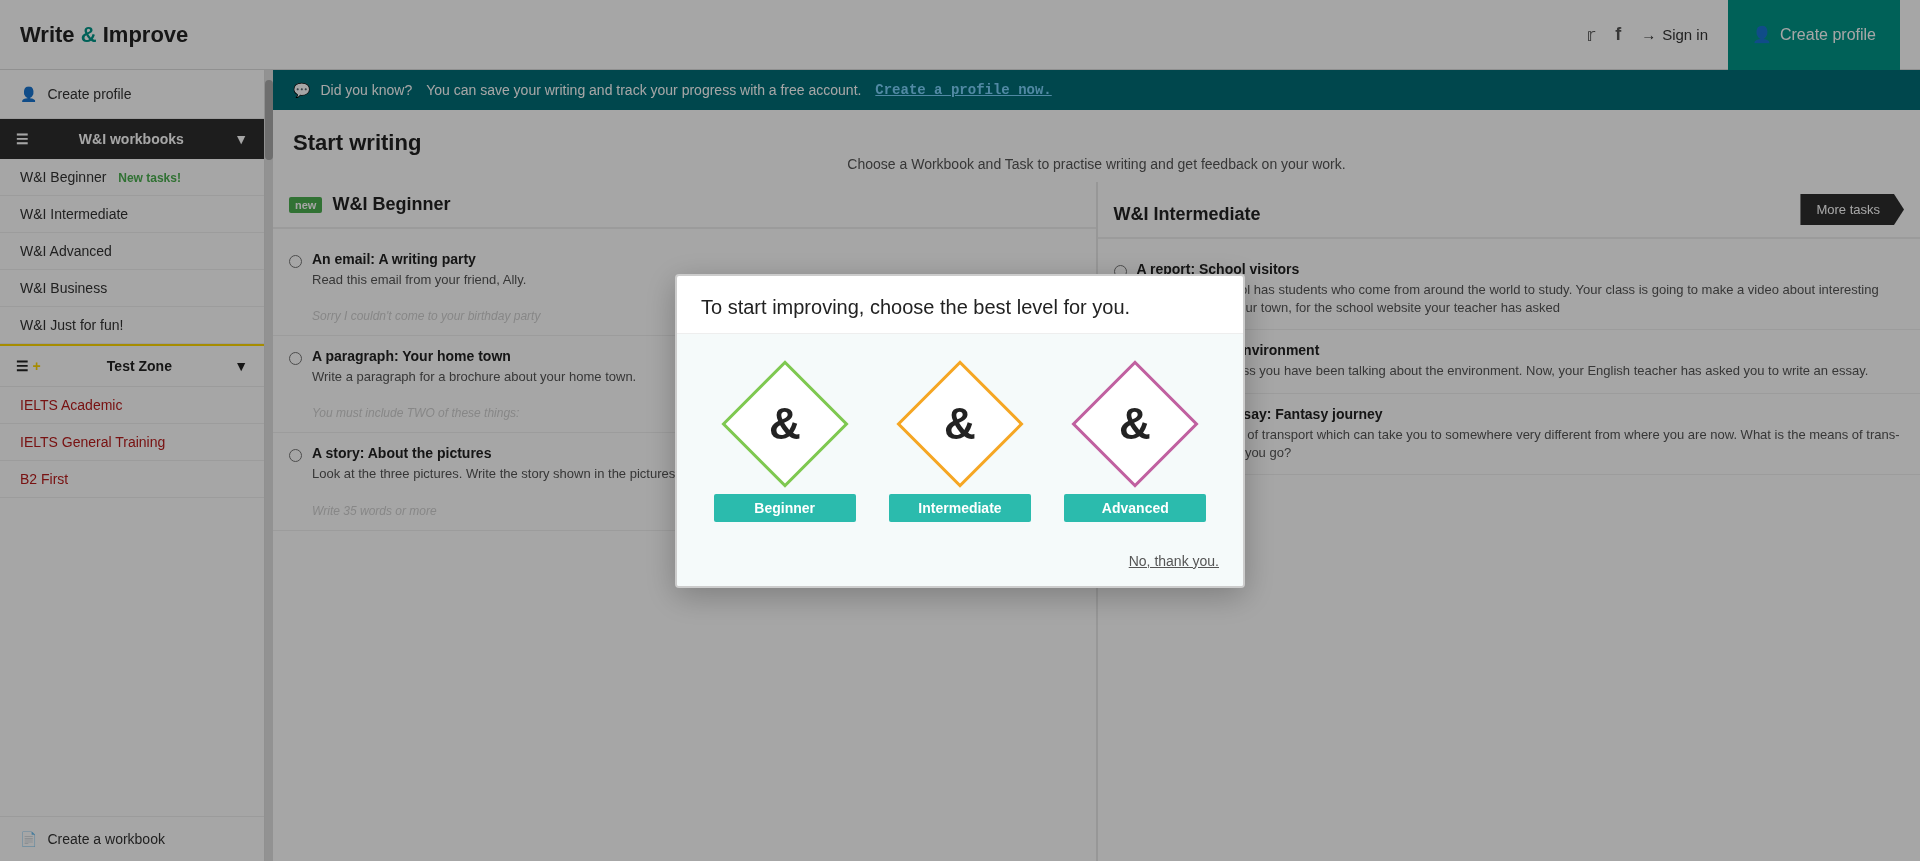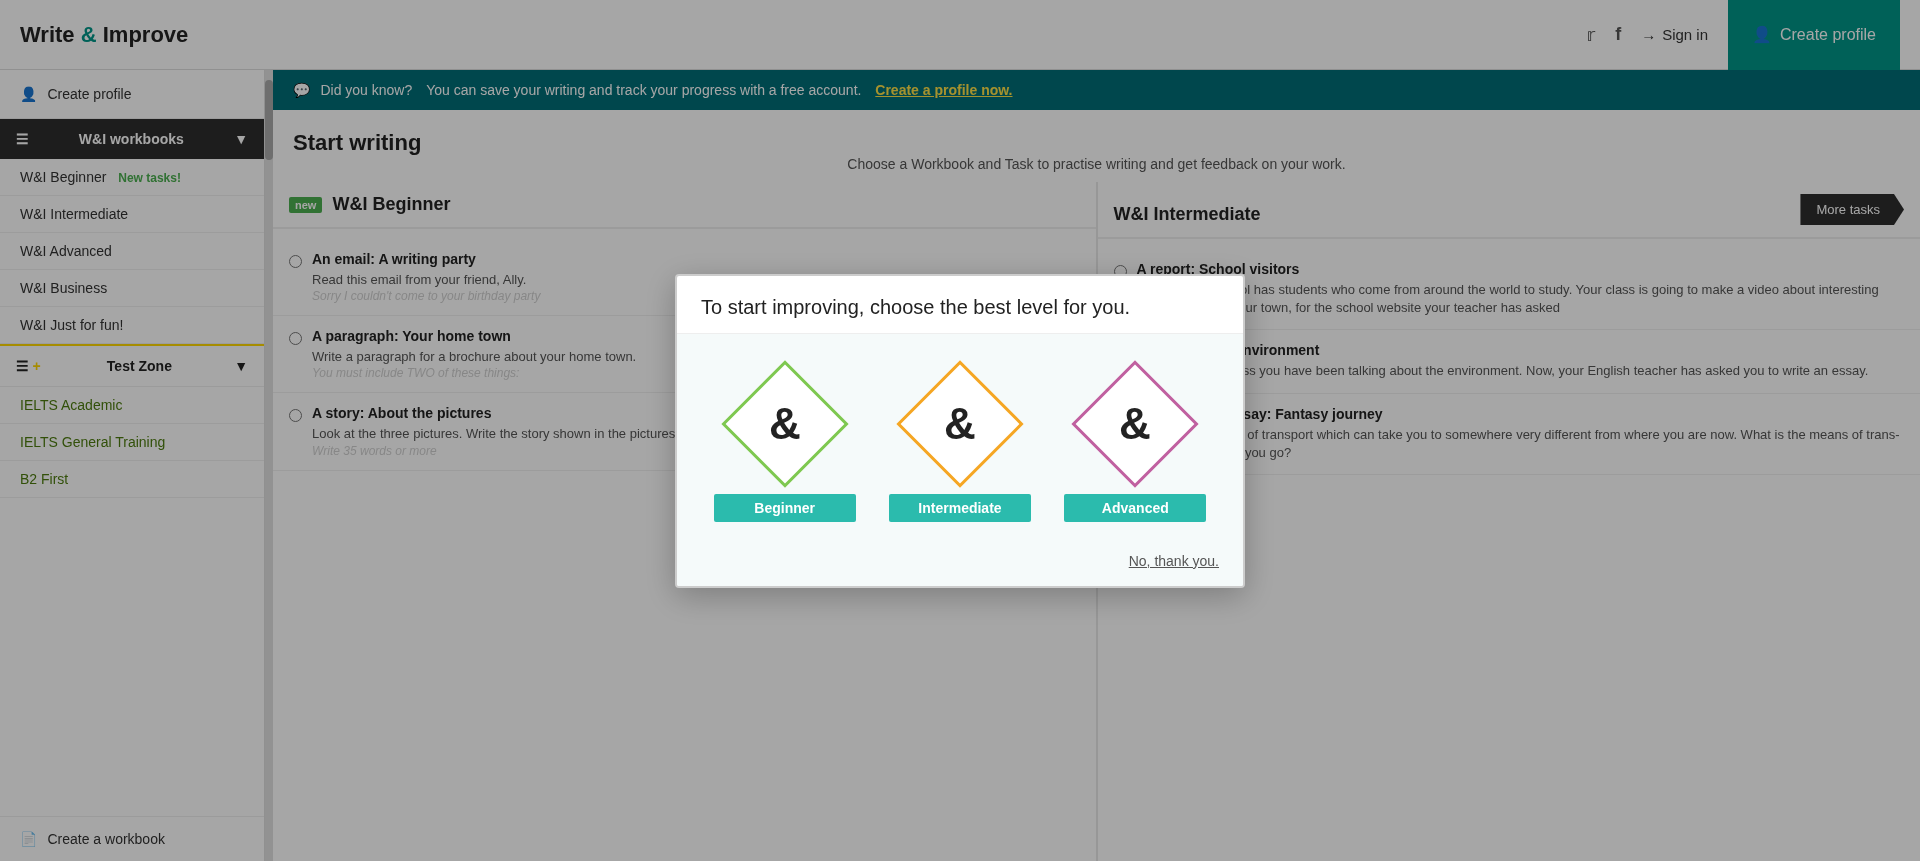--- a/index.html
+++ b/index.html
@@ -72,21 +72,21 @@
     }
     .sidebar-test-zone {
       display: flex; align-items: center; justify-content: space-between;
       padding: 12px 16px;
       background: #fff; color: #222;
       font-size: 14px; font-weight: bold; cursor: pointer;
       border-bottom: 1px solid #eee; border-top: 2px solid #ffd700;
     }
     .sidebar-test-zone .plus { color: #ffd700; margin-right: 4px; }
     .sidebar-item-sub {
-      padding: 10px 20px; font-size: 14px; color: #4d7c0f;
+      padding: 10px 20px; font-size: 14px; color: #b91c1c;
       cursor: pointer; border-bottom: 1px solid #f0f0f0;
     }
     .sidebar-bottom {
       margin-top: auto; padding: 14px 20px;
       border-top: 1px solid #eee;
       display: flex; align-items: center; gap: 10px;
       cursor: pointer; font-size: 14px; color: #333;
     }
     .scrollbar-area {
       width: 8px; background: #e0e0e0;
@@ -101,21 +101,21 @@
     .main-content {
       flex: 1; overflow: hidden;
       display: flex; flex-direction: column;
     }
     .did-you-know {
       background: #006d77; color: #fff;
       padding: 12px 20px;
       display: flex; align-items: center; gap: 10px;
       font-size: 14px;
     }
-    .did-you-know a { color: #fde047; font-weight: bold; }
+    .did-you-know a { color: #7dd3fc; font-weight: bold; font-family: Liberation Mono, monospace; }
     .start-writing-header {
       padding: 20px 20px 10px 20px;
       background: #fff;
     }
     .start-writing-header h2 { font-size: 22px; color: #222; }
     .start-writing-header p { font-size: 14px; color: #555; text-align: center; }
 
     .workbooks-area {
       display: flex;
       flex: 1;
@@ -144,21 +144,21 @@
       padding: 2px 6px; border-radius: 2px; font-weight: bold;
     }
     .task-list { padding: 10px 0; overflow-y: auto; flex: 1; }
     .task-item {
       display: flex; align-items: flex-start; gap: 10px;
       padding: 12px 16px; border-bottom: 1px solid #f0f0f0;
     }
     .task-item input[type=radio] { margin-top: 4px; flex-shrink: 0; }
     .task-title { font-size: 14px; font-weight: bold; color: #222; margin-bottom: 4px; }
     .task-desc { font-size: 13px; color: #555; line-height: 1.4; }
-    .task-faded { opacity: 0.4; font-size: 12px; color: #888; margin-top: 0; font-style: italic; }
+    .task-faded { opacity: 0.4; font-size: 12px; color: #888; margin-top: 20px; font-style: italic; }
 
     
     .modal-overlay {
       position: fixed; top: 0; left: 0; right: 0; bottom: 0;
       background: rgba(0,0,0,0.35);
       z-index: 100;
       display: flex; align-items: center; justify-content: center;
     }
     .modal {
       background: #fff;

